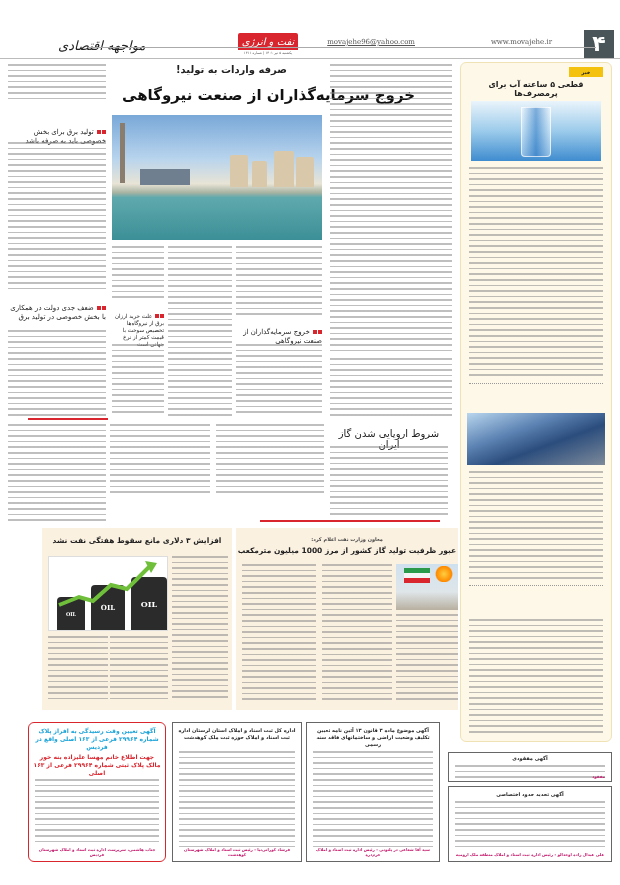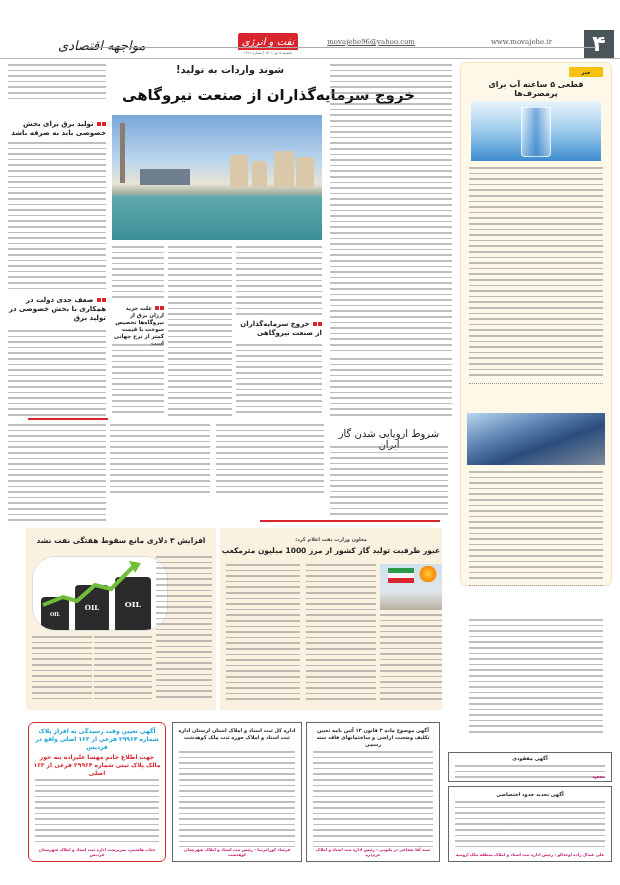--- a/index.html
+++ b/index.html
@@ -12,44 +12,44 @@
   .site-url { position: absolute; right: 68px; top: 38px; font-size: 7px; color: #555; direction: ltr; font-family: "DejaVu Serif", serif; }
   .site-email { position: absolute; right: 205px; top: 38px; font-size: 7px; color: #555; direction: ltr; font-family: "DejaVu Serif", serif; text-decoration: underline; }
   .brand-box { position: absolute; left: 238px; top: 33px; width: 60px; height: 17px; background: #d9262e; color: #fff; font-size: 10px; font-style: italic; text-align: center; line-height: 17px; border-radius: 2px 2px 0 0; font-family: "DejaVu Serif", serif; }
   .brand-date { position: absolute; left: 232px; top: 51px; width: 72px; font-size: 3.5px; color: #555; text-align: center; }
   .paper-logo { position: absolute; left: 14px; top: 38px; font-size: 13px; font-style: italic; color: #222; font-family: "DejaVu Serif", serif; margin-left: 44px; }
   .rule-top { position: absolute; top: 47px; left: 88px; width: 508px; height: 1px; background: #aaa; }
   .rule-bot { position: absolute; top: 58px; left: 0; width: 620px; height: 1px; background: #bbb; }
   .filler { background: repeating-linear-gradient(to bottom, #8a8a8a 0, #8a8a8a 1.6px, transparent 1.6px, transparent 5.6px); opacity: 0.55; }
 
   
-  .news-box { position: absolute; right: 8px; top: 62px; width: 152px; height: 524px; background: #fdf8e8; border: 1px solid #efe3b6; border-radius: 6px; }
+  .news-box { position: absolute; right: 8px; top: 62px; width: 152px; height: 680px; background: #fdf8e8; border: 1px solid #efe3b6; border-radius: 6px; }
   .news-tag { position: absolute; right: 8px; top: 4px; width: 34px; height: 10px; background: #f4c20d; color: #222; font-size: 5px; font-weight: bold; text-align: center; line-height: 10px; }
   .news-title { position: absolute; right: 6px; left: 6px; font-weight: bold; color: #222; text-align: center; }
   .water-img { position: absolute; right: 10px; left: 10px; top: 38px; height: 60px; background: linear-gradient(180deg, #eaf4fb 0%, #9ccbeb 50%, #3f8ccf 100%); }
   .glass { position: absolute; left: 50%; top: 6px; width: 30px; height: 50px; margin-left: -15px; background: linear-gradient(90deg, rgba(255,255,255,.4), rgba(60,130,200,.6), rgba(255,255,255,.4)); border: 1px solid rgba(255,255,255,.7); border-radius: 0 0 4px 4px; }
   .solar-img { position: absolute; right: 6px; left: 6px; height: 52px; background: linear-gradient(160deg, #b9d6ee 0%, #5c83b3 35%, #2b4d7d 60%, #7d8a9a 100%); }
   .dots { position: absolute; right: 8px; left: 8px; border-top: 1px dotted #999; }
 
   
   .kicker { position: absolute; left: 176px; top: 64px; font-size: 10px; font-weight: bold; color: #222; }
   .headline { position: absolute; left: 122px; top: 86px; font-size: 15px; font-weight: bold; color: #111; white-space: nowrap; }
   .plant-img { position: absolute; left: 112px; top: 115px; width: 210px; height: 125px; overflow: hidden; background: linear-gradient(180deg, #79a8d8 0%, #b8d4ed 35%, #e8e4d6 55%, #a9b4a2 62%, #5fa9ad 66%, #3c8f97 100%); }
   .tower { position: absolute; background: #d9c9aa; border-radius: 2px 2px 0 0; }
   .chimney { position: absolute; background: #8a7d6d; }
 
-  .subhead { font-weight: bold; color: #222; font-size: 7px; line-height: 9px; }
+  .subhead { font-weight: normal; color: #222; font-size: 7px; line-height: 9px; margin-top: 8px; }
   .redmark { display: inline-block; width: 4px; height: 4px; background: #d9262e; margin-left: 1px; }
 
   .col-rule-red { position: absolute; height: 2px; background: #d9262e; }
 
   .section-title { position: absolute; font-weight: normal; color: #222; }
 
   
-  .cream-box { position: absolute; background: #fbf1e1; }
+  .cream-box { position: absolute; background: #fbf1e1; margin-left: 16px; }
   .oil-img { position: absolute; background: #ffffff; border: 1px solid #ddd; overflow: hidden; }
   .barrel { position: absolute; background: #2b2b2b; border-radius: 4px; color: #fff; font-weight: bold; text-align: center; font-family: "DejaVu Serif", serif; }
   .flag-img { position: absolute; background: linear-gradient(180deg,#cfe0ee 0%, #dfe6ea 60%, #b8b0a0 100%); overflow: hidden; }
 
   
   .ad-box { position: absolute; border: 1px solid #666; background: #fff; }
   .ad-title { text-align: center; font-weight: bold; color: #222; font-size: 5px; line-height: 7px; margin-top: 4px; }
   .ad-sign { position: absolute; bottom: 4px; left: 4px; right: 4px; text-align: center; color: #c2186b; font-size: 4px; font-weight: bold; }
   .red-ad { position: absolute; left: 28px; top: 722px; width: 138px; height: 140px; border: 1.5px solid #d9262e; border-radius: 6px; background: #fff; }
   .red-ad .l1 { color: #1aa3d8; font-size: 6px; font-weight: bold; text-align: center; line-height: 8px; }
@@ -76,21 +76,21 @@
     <div class="glass"></div>
   </div>
   <div class="filler" style="position:absolute;right:8px;left:8px;top:104px;height:210px;"></div>
   <div class="dots" style="top:320px;"></div>
   <div class="solar-img" style="top:350px;"></div>
   <div class="filler" style="position:absolute;right:8px;left:8px;top:408px;height:110px;"></div>
   <div class="dots" style="top:522px;"></div>
   <div class="filler" style="position:absolute;right:8px;left:8px;top:556px;height:115px;"></div>
 </div>
 
-<div class="kicker">شوند واردات به تولید!</div>
+<div class="kicker">صرفه واردات به تولید!</div>
 <div class="headline">خروج سرمایه‌گذاران از صنعت نیروگاهی</div>
 
 <div class="plant-img">
   <div class="chimney" style="left:8px;top:8px;width:5px;height:60px;"></div>
   <div class="tower" style="left:118px;top:40px;width:18px;height:32px;"></div>
   <div class="tower" style="left:140px;top:46px;width:15px;height:26px;"></div>
   <div class="tower" style="left:162px;top:36px;width:20px;height:36px;"></div>
   <div class="tower" style="left:184px;top:42px;width:18px;height:30px;"></div>
   <div style="position:absolute;left:28px;top:54px;width:50px;height:16px;background:#6f7f8f;"></div>
 </div>
@@ -129,21 +129,21 @@
 <div class="col-rule-red" style="left:260px;width:180px;top:520px;"></div>
 
 <div class="section-title" style="left:330px;width:118px;top:428px;font-size:10px;text-align:center;">شروط اروپایی شدن گاز ایران</div>
 <div class="filler" style="position:absolute;left:330px;width:118px;top:446px;height:70px;"></div>
 <div class="filler" style="position:absolute;left:216px;width:108px;top:424px;height:70px;"></div>
 <div class="filler" style="position:absolute;left:110px;width:100px;top:424px;height:70px;"></div>
 <div class="filler" style="position:absolute;left:8px;width:98px;top:424px;height:100px;"></div>
 
 <div class="cream-box" style="left:26px;top:528px;width:190px;height:182px;">
   <div style="position:absolute;left:0;right:0;top:8px;text-align:center;font-size:7.5px;font-weight:bold;color:#222;">افزایش ۳ دلاری مانع سقوط هفتگی نفت نشد</div>
-  <div class="oil-img" style="left:6px;top:28px;width:136px;height:75px;border-radius:23px;">
+  <div class="oil-img" style="left:6px;top:28px;width:120px;height:75px;">
     <div class="barrel" style="left:8px;top:40px;width:28px;height:38px;font-size:5px;line-height:34px;">OIL</div>
     <div class="barrel" style="left:42px;top:28px;width:34px;height:50px;font-size:7px;line-height:46px;">OIL</div>
     <div class="barrel" style="left:82px;top:20px;width:36px;height:58px;font-size:8px;line-height:54px;">OIL</div>
     <svg style="position:absolute;left:0;top:0;" width="120" height="75">
       <polyline points="10,48 30,40 44,44 62,28 78,32 100,10" fill="none" stroke="#6fbf3a" stroke-width="4"></polyline>
       <polygon points="96,4 108,6 102,16" fill="#6fbf3a"></polygon>
     </svg>
   </div>
   <div class="filler" style="position:absolute;left:130px;right:4px;top:28px;height:146px;"></div>
   <div class="filler" style="position:absolute;left:6px;width:60px;top:108px;height:66px;"></div>

